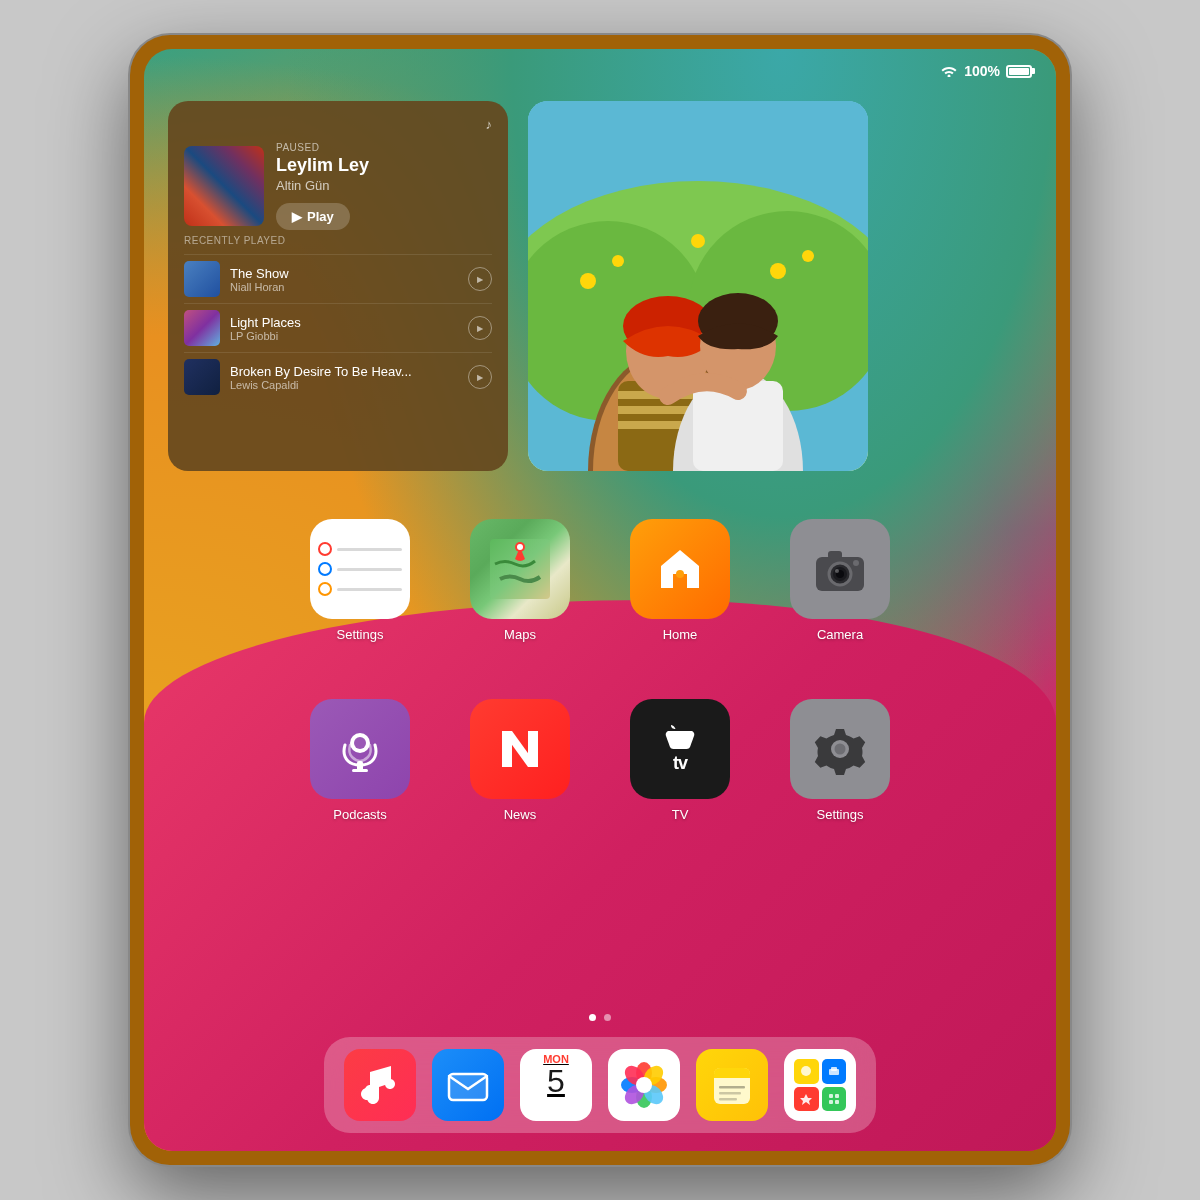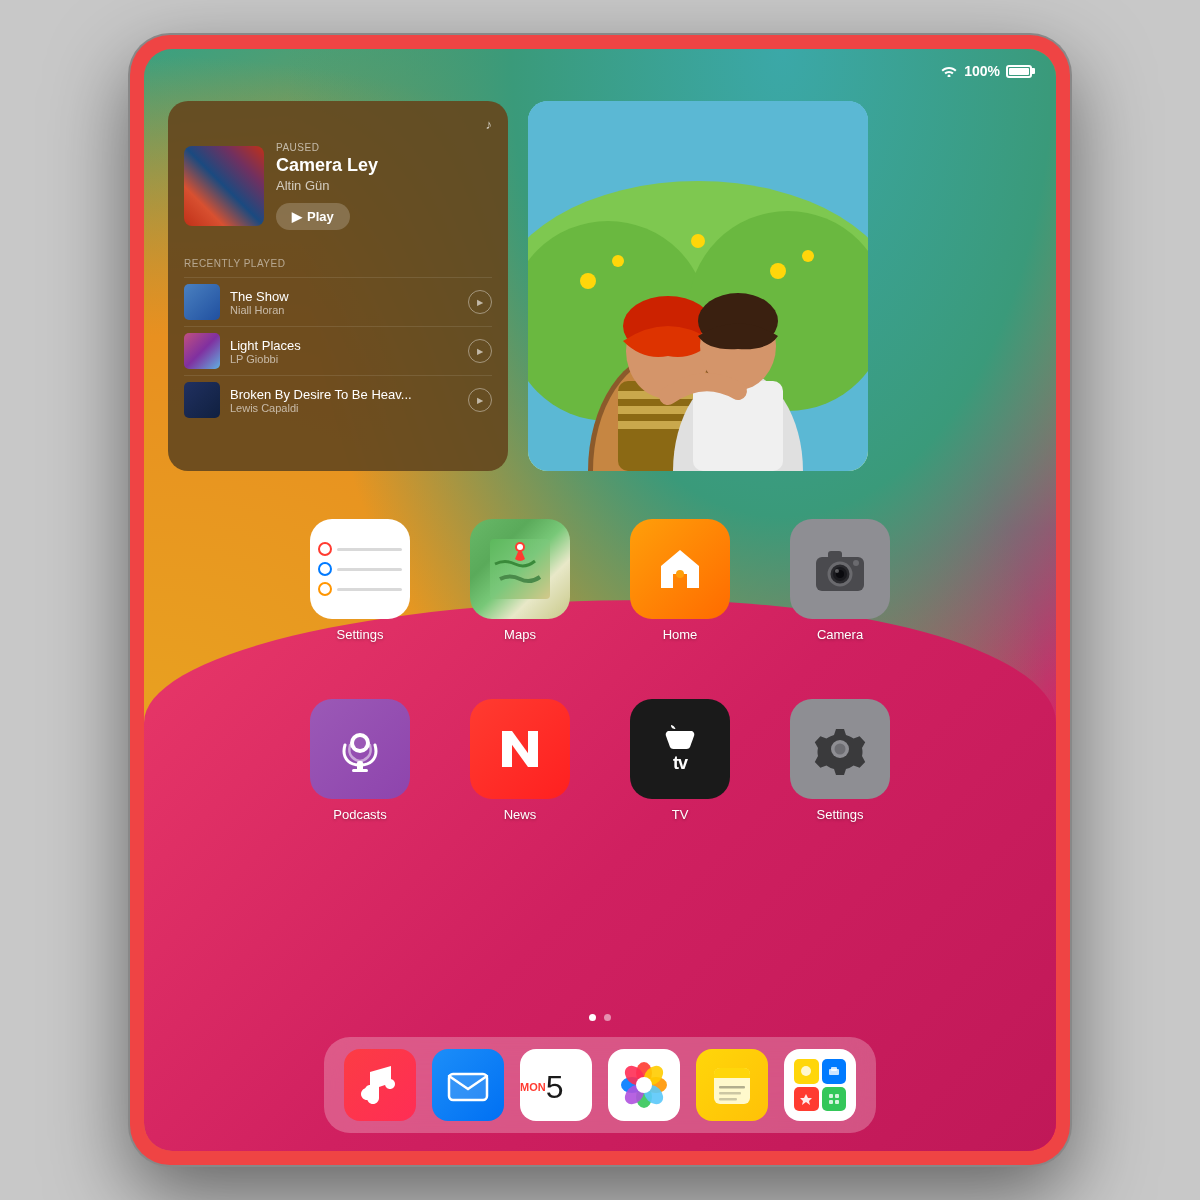--- a/index.html
+++ b/index.html
@@ -10,21 +10,21 @@
       display: flex;
       align-items: center;
       justify-content: center;
       font-family: -apple-system, 'SF Pro Display', 'Helvetica Neue', sans-serif;
       overflow: hidden;
     }
 
     .device-frame {
       width: 940px;
       height: 1130px;
-      background: #ef4444;
+      background: #a16207;
       border-radius: 40px;
       padding: 14px;
       box-shadow: 0 0 0 2px #888, 0 30px 80px rgba(0,0,0,0.5);
       position: relative;
     }
 
     .screen {
       width: 100%;
       height: 100%;
       border-radius: 28px;
@@ -125,21 +125,21 @@
       display: flex;
       align-items: center;
       justify-content: space-between;
       margin-bottom: 10px;
     }
 
     .now-playing-section {
       display: flex;
       gap: 12px;
       align-items: center;
-      margin-bottom: 28px;
+      margin-bottom: 5px;
     }
 
     .album-art {
       width: 80px;
       height: 80px;
       border-radius: 8px;
       background: linear-gradient(135deg, #c84020 0%, #e06030 30%, #2060a0 60%, #804080 100%);
       flex-shrink: 0;
       overflow: hidden;
     }
@@ -419,22 +419,24 @@
     
     .dock-extras {
       background: white;
     }
 
     
     .calendar-inner {
       width: 100%;
       height: 100%;
       display: flex;
+      flex-direction: column;
       align-items: center;
       padding-top: 4px;
+      text-decoration: underline;
     }
 
     .cal-month { font-size: 11px; color: #ff3b30; font-weight: 600; text-transform: uppercase; }
     .cal-day { font-size: 32px; font-weight: 300; color: #1a1a1a; line-height: 1; }
 
     
     .reminders-content {
       width: 100%;
       height: 100%;
       padding: 8px;
@@ -510,21 +512,21 @@
         <div class="music-widget-header">
           <div></div>
           <span class="music-note-icon">♪</span>
         </div>
         <div class="now-playing-section">
           <div class="album-art">
             <div class="album-art-inner"></div>
           </div>
           <div class="song-info">
             <div class="paused-label">PAUSED</div>
-            <div class="song-title">Camera Ley</div>
+            <div class="song-title">Leylim Ley</div>
             <div class="artist-name">Altin Gün</div>
             <button class="play-button">
               <span>▶</span>
               <span>Play</span>
             </button>
           </div>
         </div>
         <div class="recently-played-label">RECENTLY PLAYED</div>
         <div class="track-item">
           <div class="track-thumb track-thumb-1"></div>

